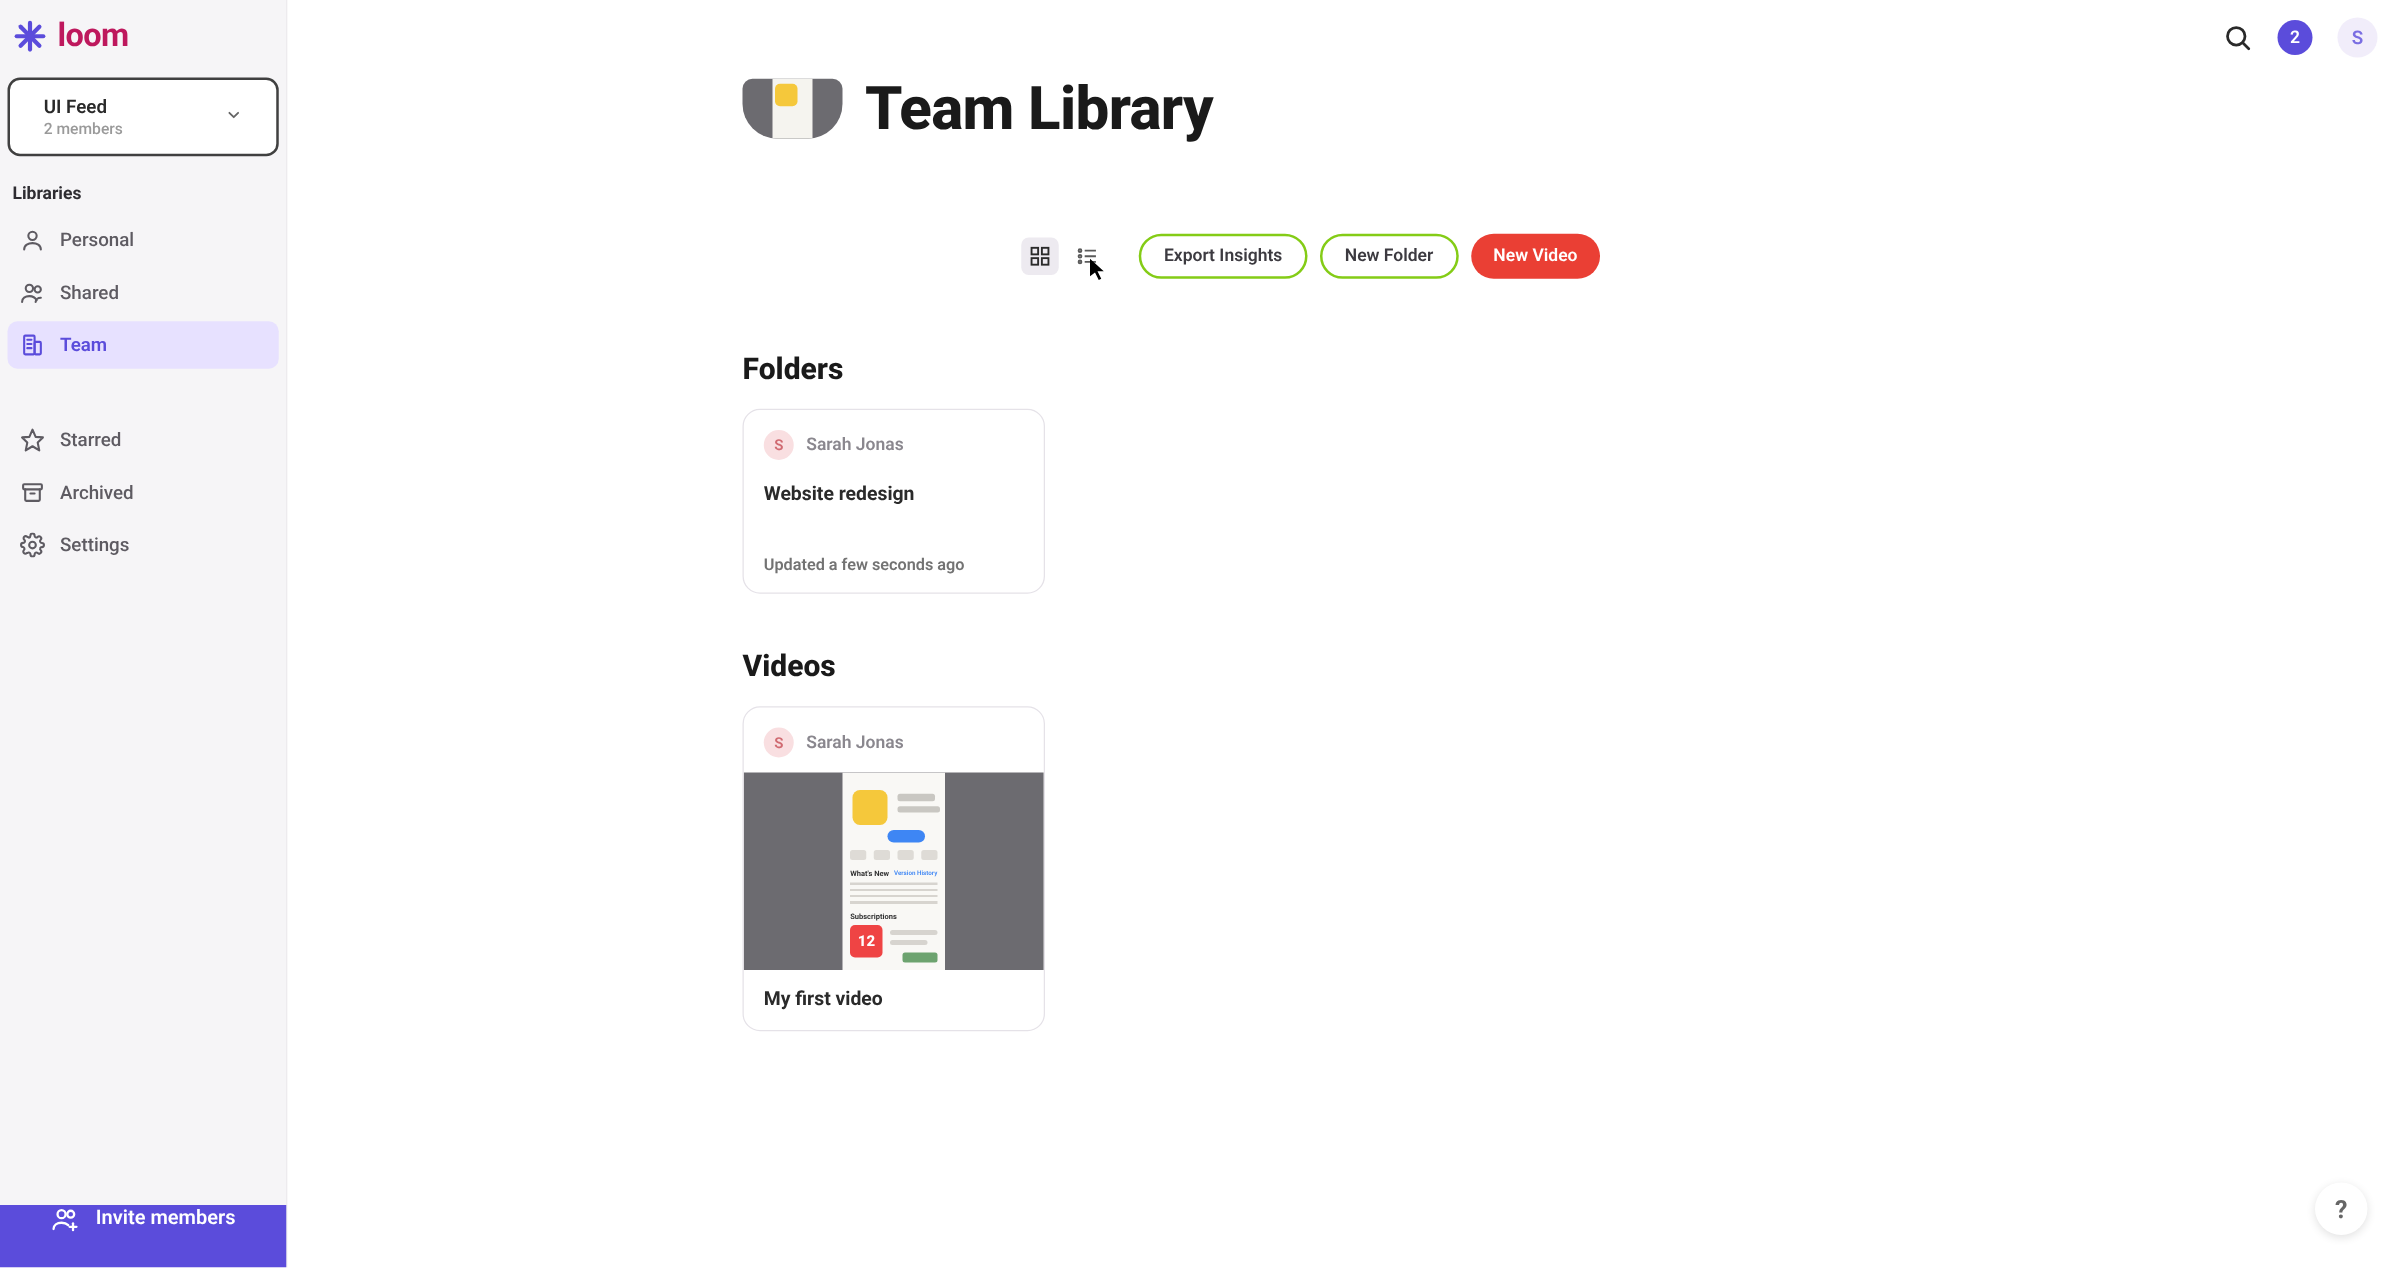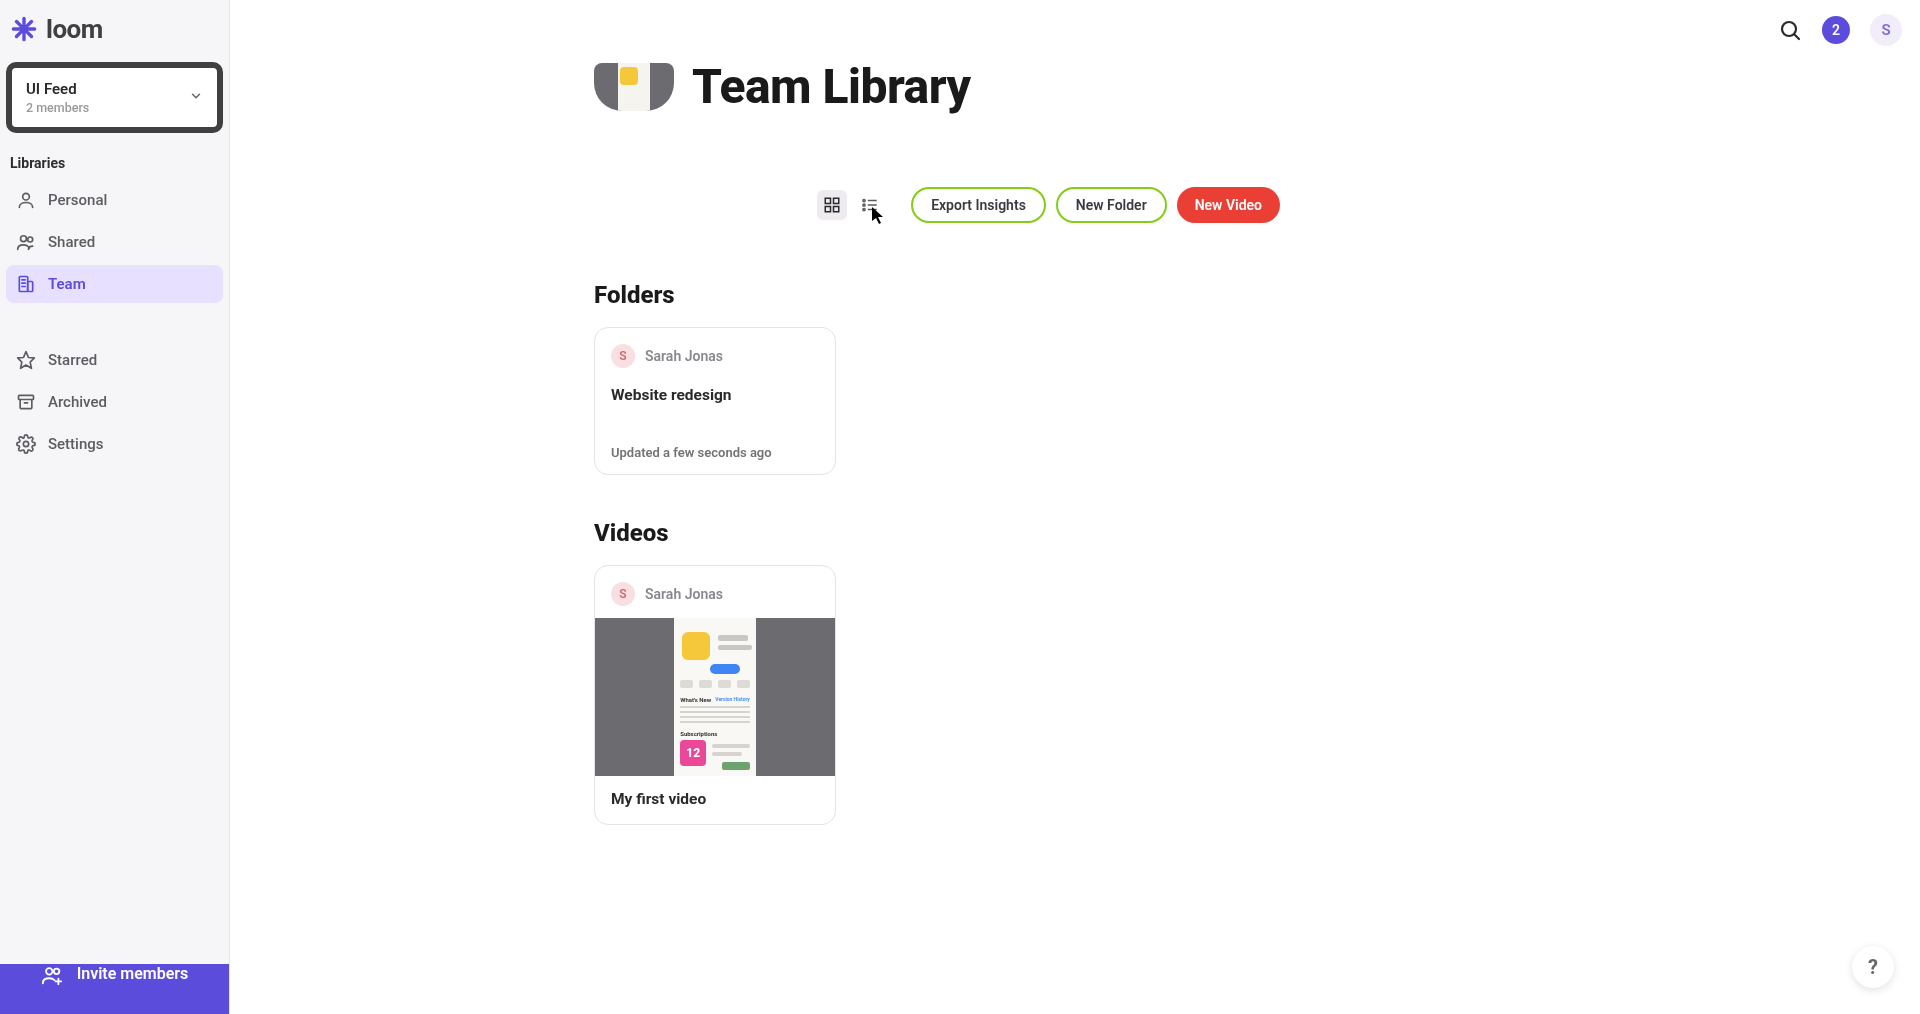--- a/index.html
+++ b/index.html
@@ -36,29 +36,29 @@
   display: flex;
   align-items: center;
   gap: 8px;
   padding: 14px 10px 18px 10px;
 }
 .logo svg.mark { width: 28px; height: 28px; }
 .logo-text {
   font-size: 26px;
   font-weight: 700;
   letter-spacing: -0.5px;
-  color: #404040;
+  color: #be185d;
 }
 
 .workspace-card {
   margin: 0 6px 18px 6px;
   background: #fff;
-  border: 6px solid #404040;
+  border: 2px solid #404040;
   border-radius: 10px;
-  padding: 12px 14px;
+  padding: 12px 27px;
   display: flex;
   align-items: center;
   justify-content: space-between;
   cursor: pointer;
 }
 .workspace-inner { display: flex; flex-direction: column; gap: 2px; }
 .workspace-name { font-size: 15px; font-weight: 600; color: #2a2a2a; }
 .workspace-members { font-size: 12.5px; color: #9a9a9a; font-weight: 500; }
 .chevron { color: #666; }
 
@@ -243,21 +243,21 @@
 }
 .video-thumb .phone .line1{position:absolute;left:44px;top:17px;right:8px;height:6px;background:#c9c7c2;border-radius:2px;}
 .video-thumb .phone .line2{position:absolute;left:44px;top:27px;width:34px;height:5px;background:#c9c7c2;border-radius:2px;}
 .video-thumb .phone .pill{position:absolute;left:44%;top:46px;width:30px;height:10px;background:#3e86f4;border-radius:5px;}
 .video-thumb .phone .row{position:absolute;left:6px;right:6px;top:62px;height:8px;display:flex;gap:6px;}
 .video-thumb .phone .row span{flex:1;height:8px;background:#dedbd6;border-radius:2px;}
 .video-thumb .phone .hdr{position:absolute;left:6px;top:78px;font-size:6px;font-weight:700;color:#333;}
 .video-thumb .phone .link{position:absolute;right:6px;top:78px;font-size:5px;color:#3e86f4;font-weight:600;}
 .video-thumb .phone .para{position:absolute;left:6px;top:88px;right:6px;height:18px;background:repeating-linear-gradient(#d7d4cf 0 2px, transparent 2px 5px);}
 .video-thumb .phone .sub{position:absolute;left:6px;top:112px;font-size:6px;font-weight:700;color:#333;}
-.video-thumb .phone .card12{position:absolute;left:6px;top:122px;width:26px;height:26px;background:#ec4899;border-radius:4px;color:#fff;font-size:12px;font-weight:800;display:flex;align-items:center;justify-content:center;}
+.video-thumb .phone .card12{position:absolute;left:6px;top:122px;width:26px;height:26px;background:#ef4444;border-radius:4px;color:#fff;font-size:12px;font-weight:800;display:flex;align-items:center;justify-content:center;}
 .video-thumb .phone .priceline{position:absolute;left:38px;top:126px;right:6px;height:4px;background:#d7d4cf;border-radius:2px;}
 .video-thumb .phone .priceline2{position:absolute;left:38px;top:134px;width:30px;height:4px;background:#d7d4cf;border-radius:2px;}
 .video-thumb .phone .price{position:absolute;right:6px;top:144px;width:28px;height:8px;background:#6da36f;border-radius:2px;}
 .video-title { padding: 14px 16px 16px 16px; font-size: 15.5px; font-weight: 700; color: #2a2a2a; }
 
 .help-fab {
   position: absolute;
   right: 26px;
   bottom: 26px;
   width: 42px; height: 42px;

